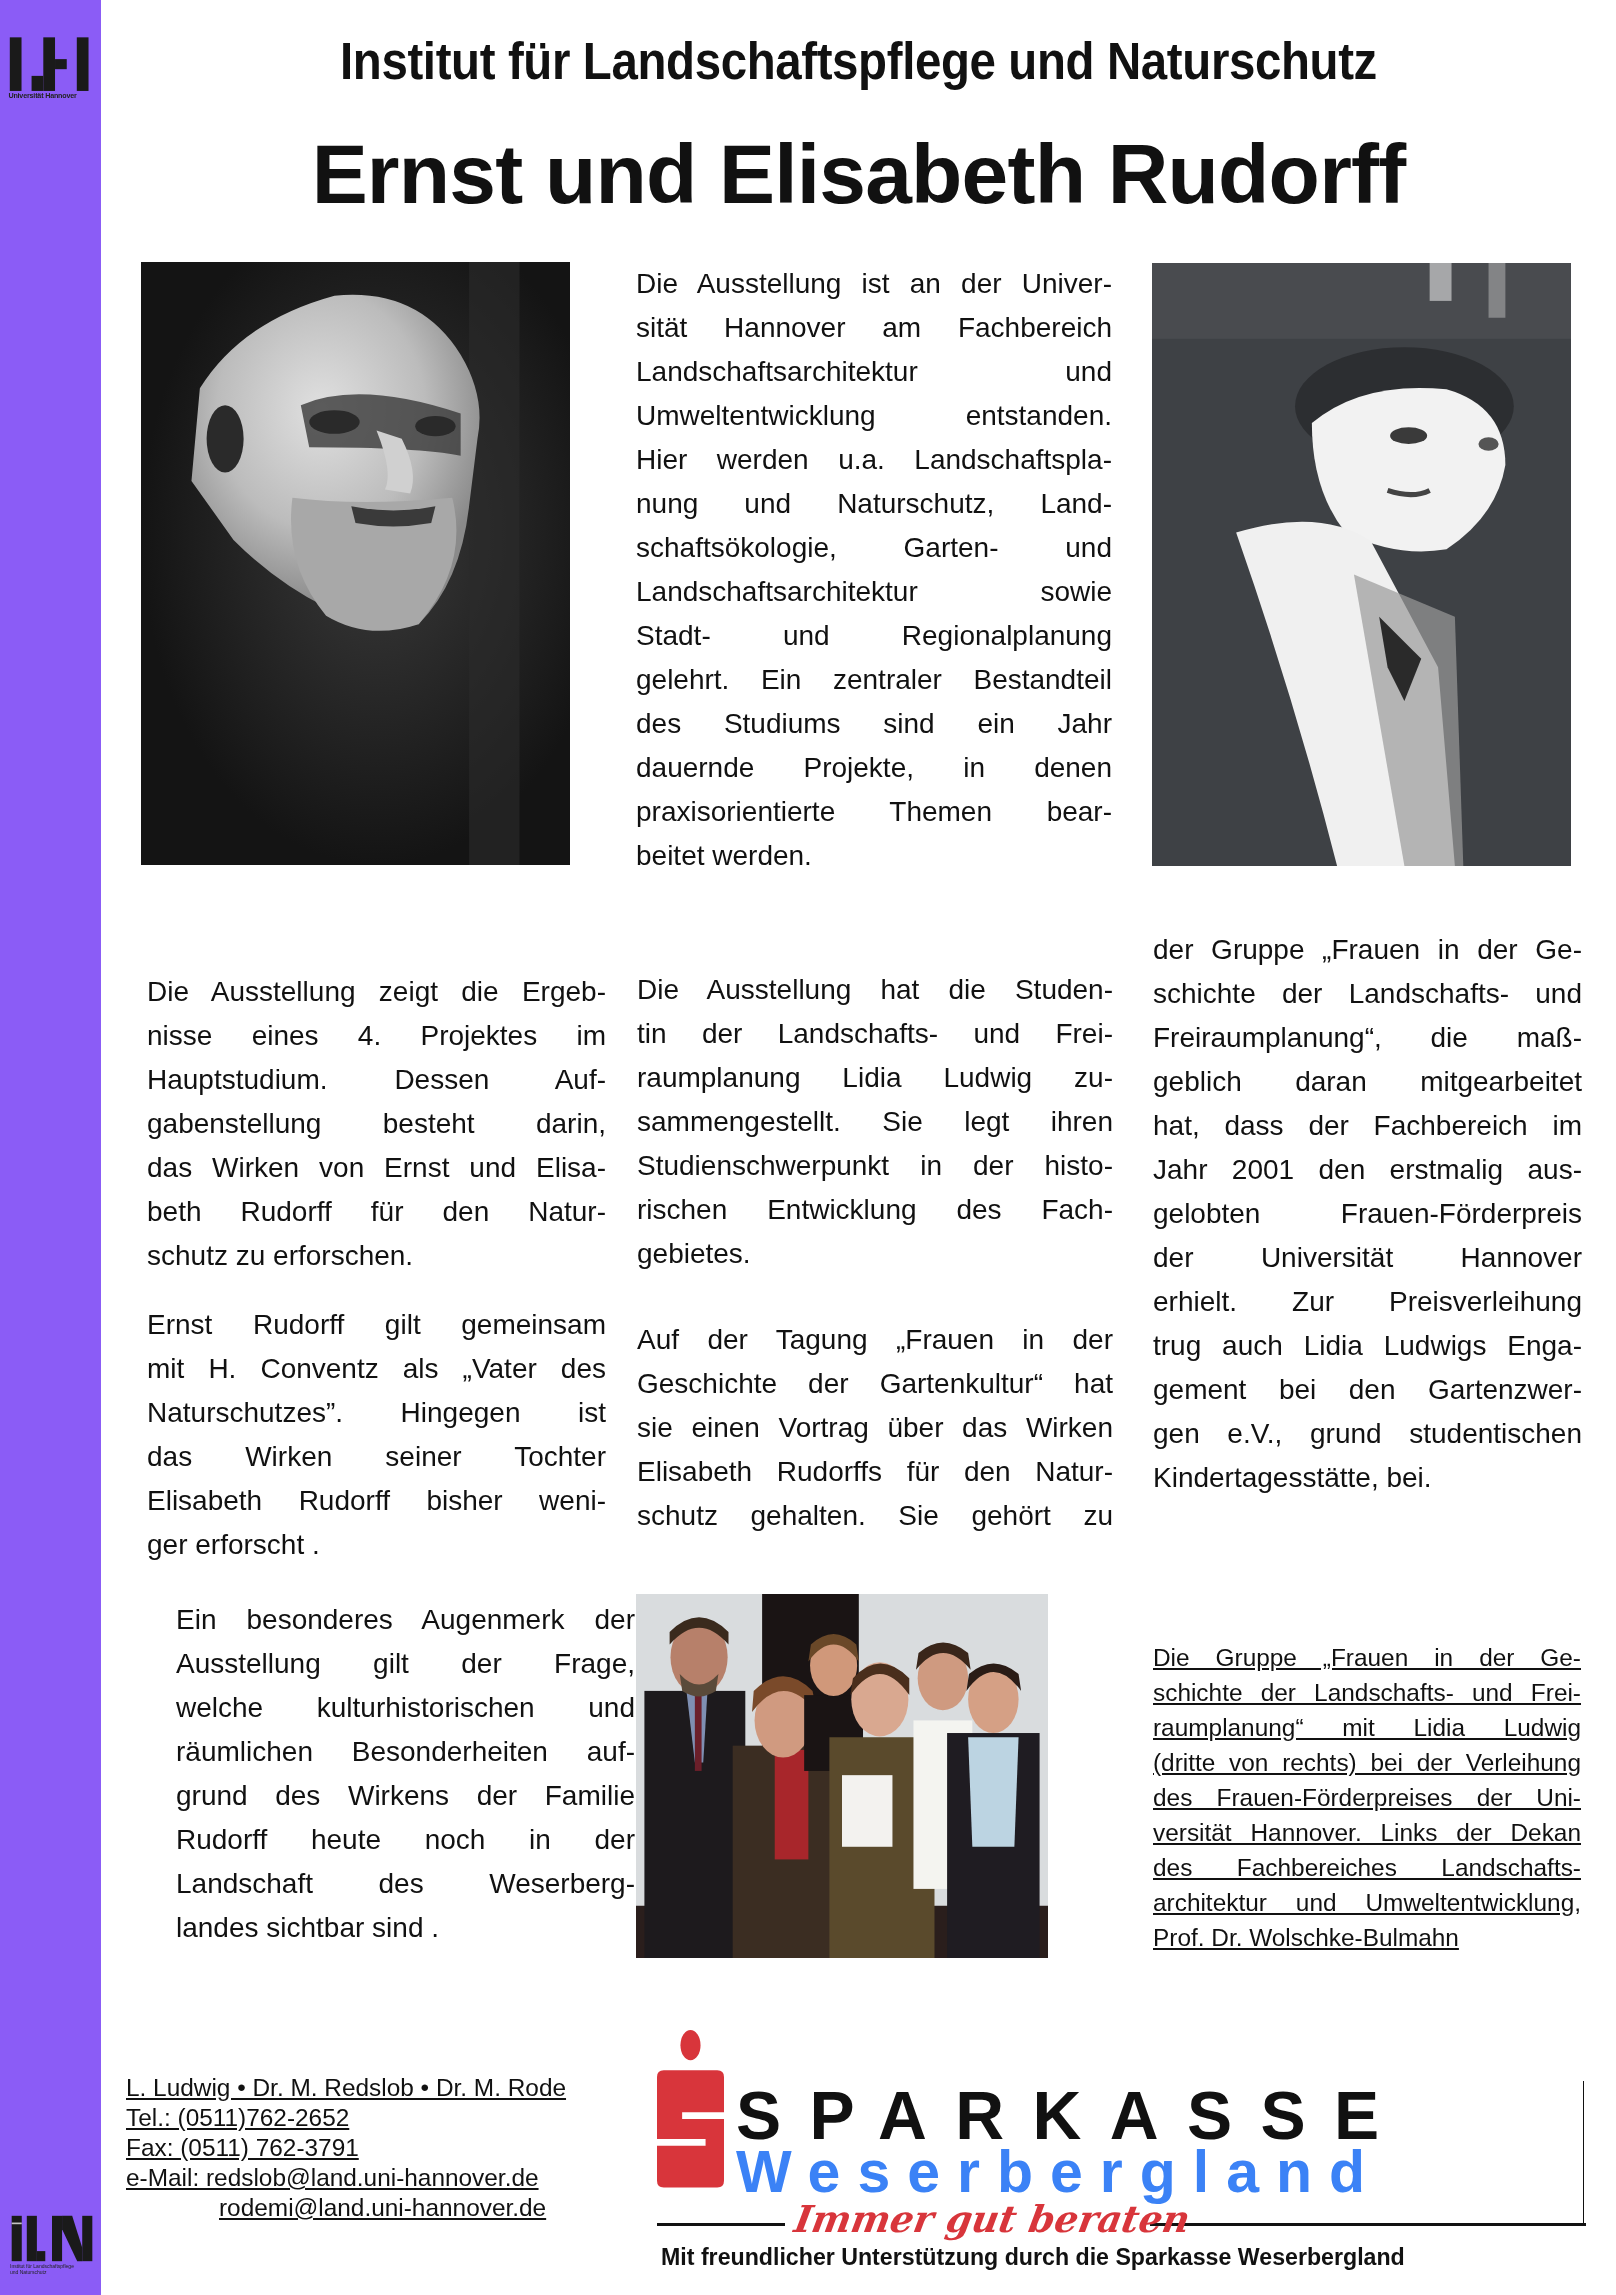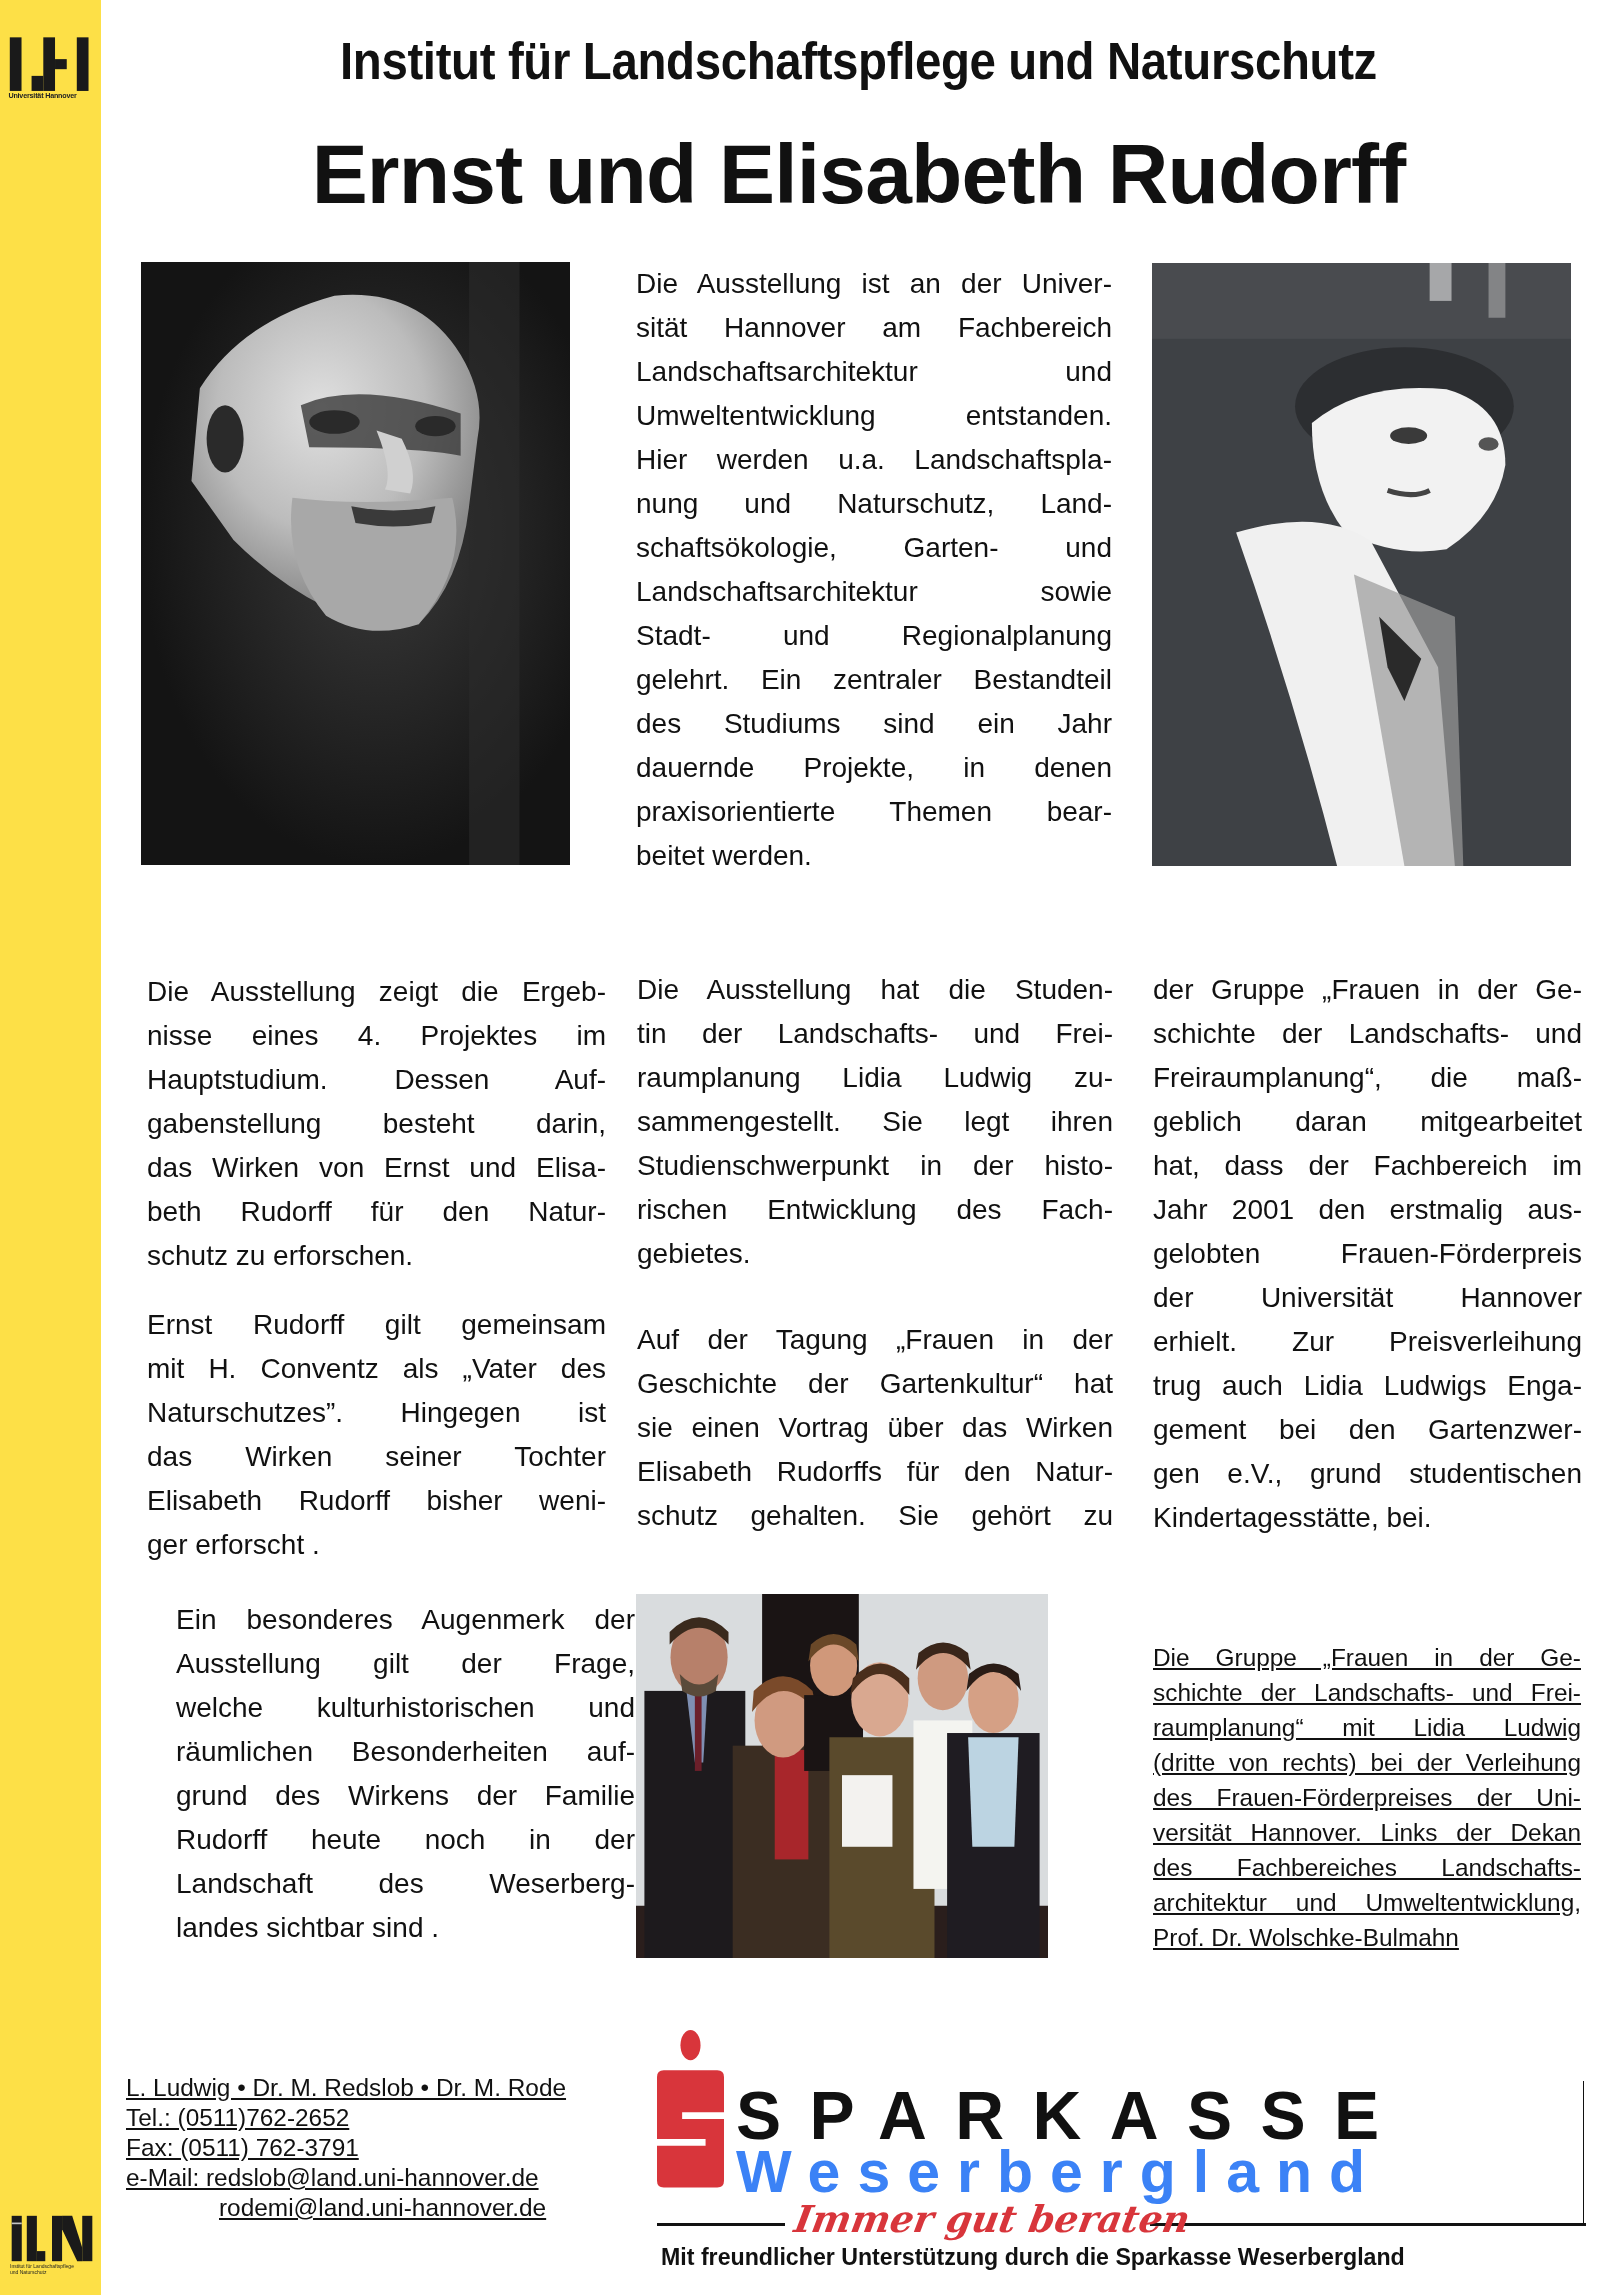--- a/index.html
+++ b/index.html
@@ -1,19 +1,19 @@
 <!DOCTYPE html>
 <html style="font-size:13.5px"><head>
 <meta charset="utf-8">
 <style>
   * { box-sizing: border-box; margin: 0; padding: 0; }
   html, body { width: 1616px; height: 2295px; background: #ffffff; overflow: hidden; }
   body { position: relative; font-family: "Liberation Sans", "DejaVu Sans", sans-serif; color: #111; }
 
-  .sidebar { position: absolute; left: 0; top: 0; width: 101px; height: 2295px; background: #fde047; }
+  .sidebar { position: absolute; left: 0; top: 0; width: 101px; height: 2295px; background: #8b5cf6; }
   .logo-uh { position: absolute; left: 8.4px; top: 34px; width: 84px; height: 67px; }
   .logo-uh-caption { position: absolute; left: 8.4px; top: 91px; width: 88px; font-size: 7.2px; font-weight: bold; color: #222; white-space: nowrap; letter-spacing: -0.2px; }
   .logo-iln { position: absolute; left: 10px; top: 2214px; width: 84px; height: 49px; }
   .logo-iln-caption { position: absolute; left: 10px; top: 2264px; width: 89px; font-size: 5px; color: #222; line-height: 5.9px; }
 
   .header-line1 { position: absolute; left: 143px; top: 32px; width: 1431px; text-align: center; font-size: 51px; font-weight: bold; transform: scaleX(0.93); transform-origin: center; letter-spacing: -0.4px; }
   .header-line2 { position: absolute; left: 143px; top: 126px; width: 1431px; text-align: center; font-size: 84px; font-weight: bold; letter-spacing: -0.8px; }
 
   .photo { position: absolute; overflow: hidden; }
   .photo svg { width: 100%; height: 100%; display: block; }
@@ -176,21 +176,21 @@
   <span class="ln last">gebietes.</span>
 </div>
 <div class="para col2" style="top:1318px;">
   <span class="ln">Auf der Tagung „Frauen in der</span>
   <span class="ln">Geschichte der Gartenkultur“ hat</span>
   <span class="ln">sie einen Vortrag über das Wirken</span>
   <span class="ln">Elisabeth Rudorffs für den Natur-</span>
   <span class="ln">schutz gehalten. Sie gehört zu</span>
 </div>
 
-<div class="para col3" style="top:968px;">
+<div class="para col3" style="top:928px;">
   <span class="ln">der Gruppe „Frauen in der Ge-</span>
   <span class="ln">schichte der Landschafts- und</span>
   <span class="ln">Freiraumplanung“, die maß-</span>
   <span class="ln">geblich daran mitgearbeitet</span>
   <span class="ln">hat, dass der Fachbereich im</span>
   <span class="ln">Jahr 2001 den erstmalig aus-</span>
   <span class="ln">gelobten Frauen-Förderpreis</span>
   <span class="ln">der Universität Hannover</span>
   <span class="ln">erhielt. Zur Preisverleihung</span>
   <span class="ln">trug auch Lidia Ludwigs Enga-</span>

